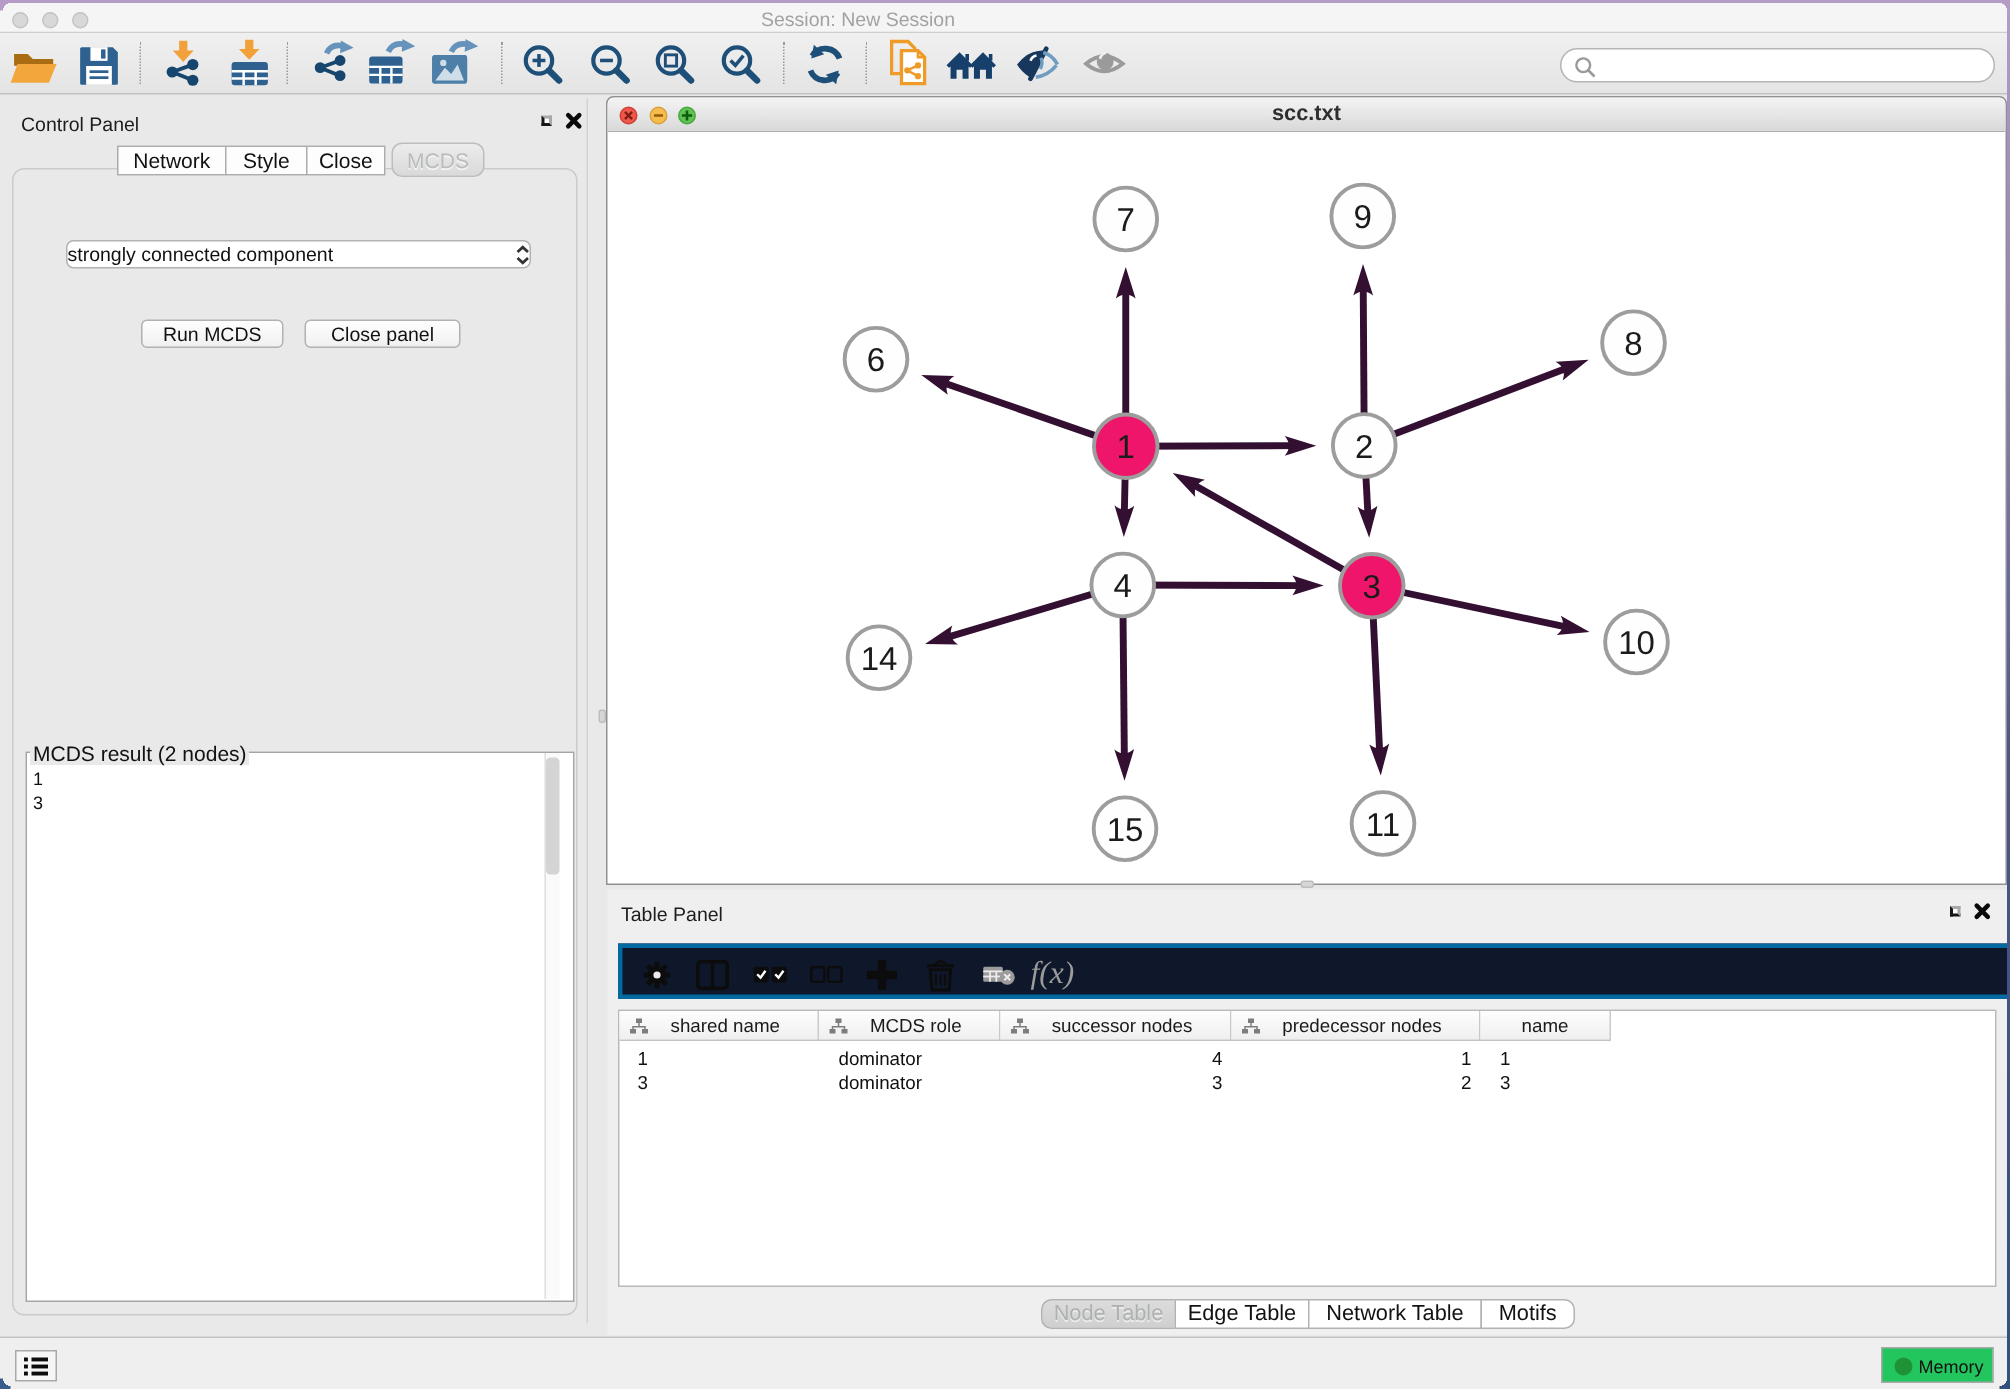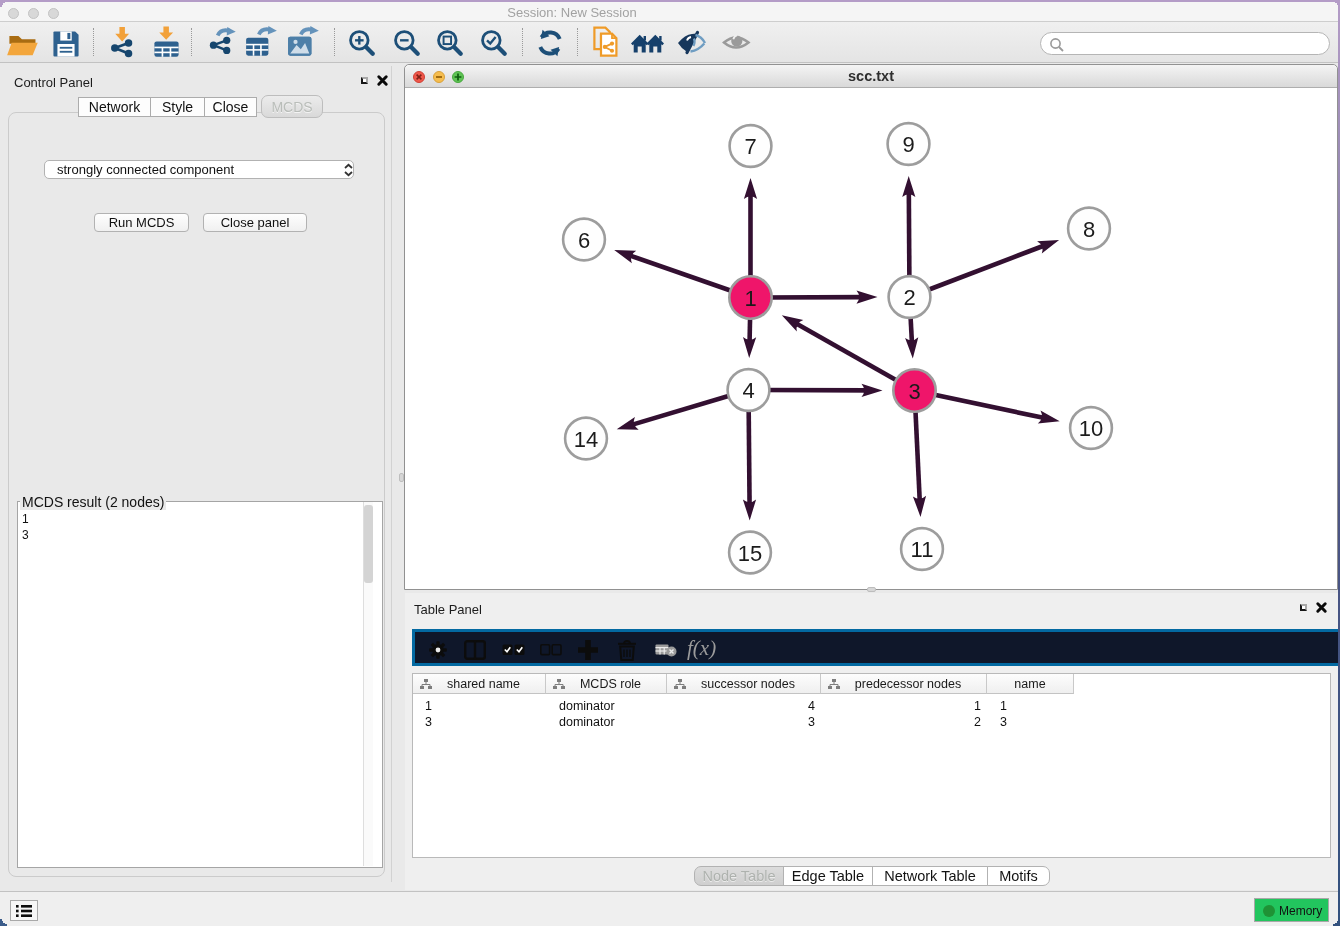--- a/index.html
+++ b/index.html
@@ -24,21 +24,21 @@
 #searchbox{left:1040px;top:10px;width:290px;height:23px;background:#fff;border:1px solid #b5b5b5;border-radius:12px;}
 
 #cpanel{left:0;top:66px;width:392px;height:816px;background:#e9e9e9;border-right:1px solid #d2d2d2;}
 #cp-title{left:14px;top:9px;font-size:13px;color:#1c1c1c;}
 .float-ic{width:7px;height:7px;background:#fff;border-left:2px solid #161616;border-bottom:2px solid #161616;border-top:2px solid #a8a8a8;border-right:2px solid #a8a8a8;}
 .close-x{width:11px;height:11px;}
 .tab{position:absolute;top:31px;height:20px;background:#fdfdfd;border:1px solid #acacac;font-size:14px;color:#111;text-align:center;line-height:19px;}
 #tab-mcds{top:29px;height:23px;background:linear-gradient(#ececec,#d9d9d9);border:1px solid #bdbdbd;border-radius:7px;color:#b9bdb9;text-shadow:0 1px 0 #f4f4f4;line-height:22px;}
 #cp-inner{left:8px;top:46px;width:377px;height:765px;border:1.5px solid #cbcbcb;border-radius:8px;}
 #opt-label{left:0;top:70px;width:392px;text-align:center;font-size:14.5px;color:#111;}
-#dropdown{left:44px;top:94px;width:310px;height:19px;background:#fff;border:1px solid #b2b2b2;border-radius:5px;font-size:13px;color:#111;line-height:17px;padding-left:12px;}
+#dropdown{left:44px;top:94px;width:310px;height:19px;background:#fff;border:1px solid #b2b2b2;border-radius:5px;font-size:13px;color:#111;line-height:17px;}
 .btn{position:absolute;top:127px;height:19px;background:linear-gradient(#fefefe,#f0f0f0);border:1px solid #b2b2b2;border-radius:4px;font-size:13px;color:#111;text-align:center;line-height:17px;margin-top:20px;}
 
 #mcds-box{left:17px;top:435px;width:366px;height:367px;background:#fff;border:1px solid #a5a5a5;}
 #mcds-legend{left:20px;top:428px;background:#e9e9e9;font-size:14px;color:#111;padding:0 2px;}
 #mcds-list{left:22px;top:445px;font-size:12px;color:#111;line-height:16px;}
 #mcds-sb{left:363px;top:436px;width:10px;height:364px;background:#fafafa;border-left:1px solid #dedede;}
 #mcds-thumb{left:364px;top:439px;width:8.5px;height:78px;background:#d4d4d4;border-radius:3px;}
 
 #statusbar{left:0;top:891px;width:1338px;height:35px;background:#efefef;border-top:1px solid #c2c2c2;}
 #sb-btn{left:10px;top:8px;width:28px;height:21px;background:#f6f6f6;border:1px solid #a9a9a9;}

